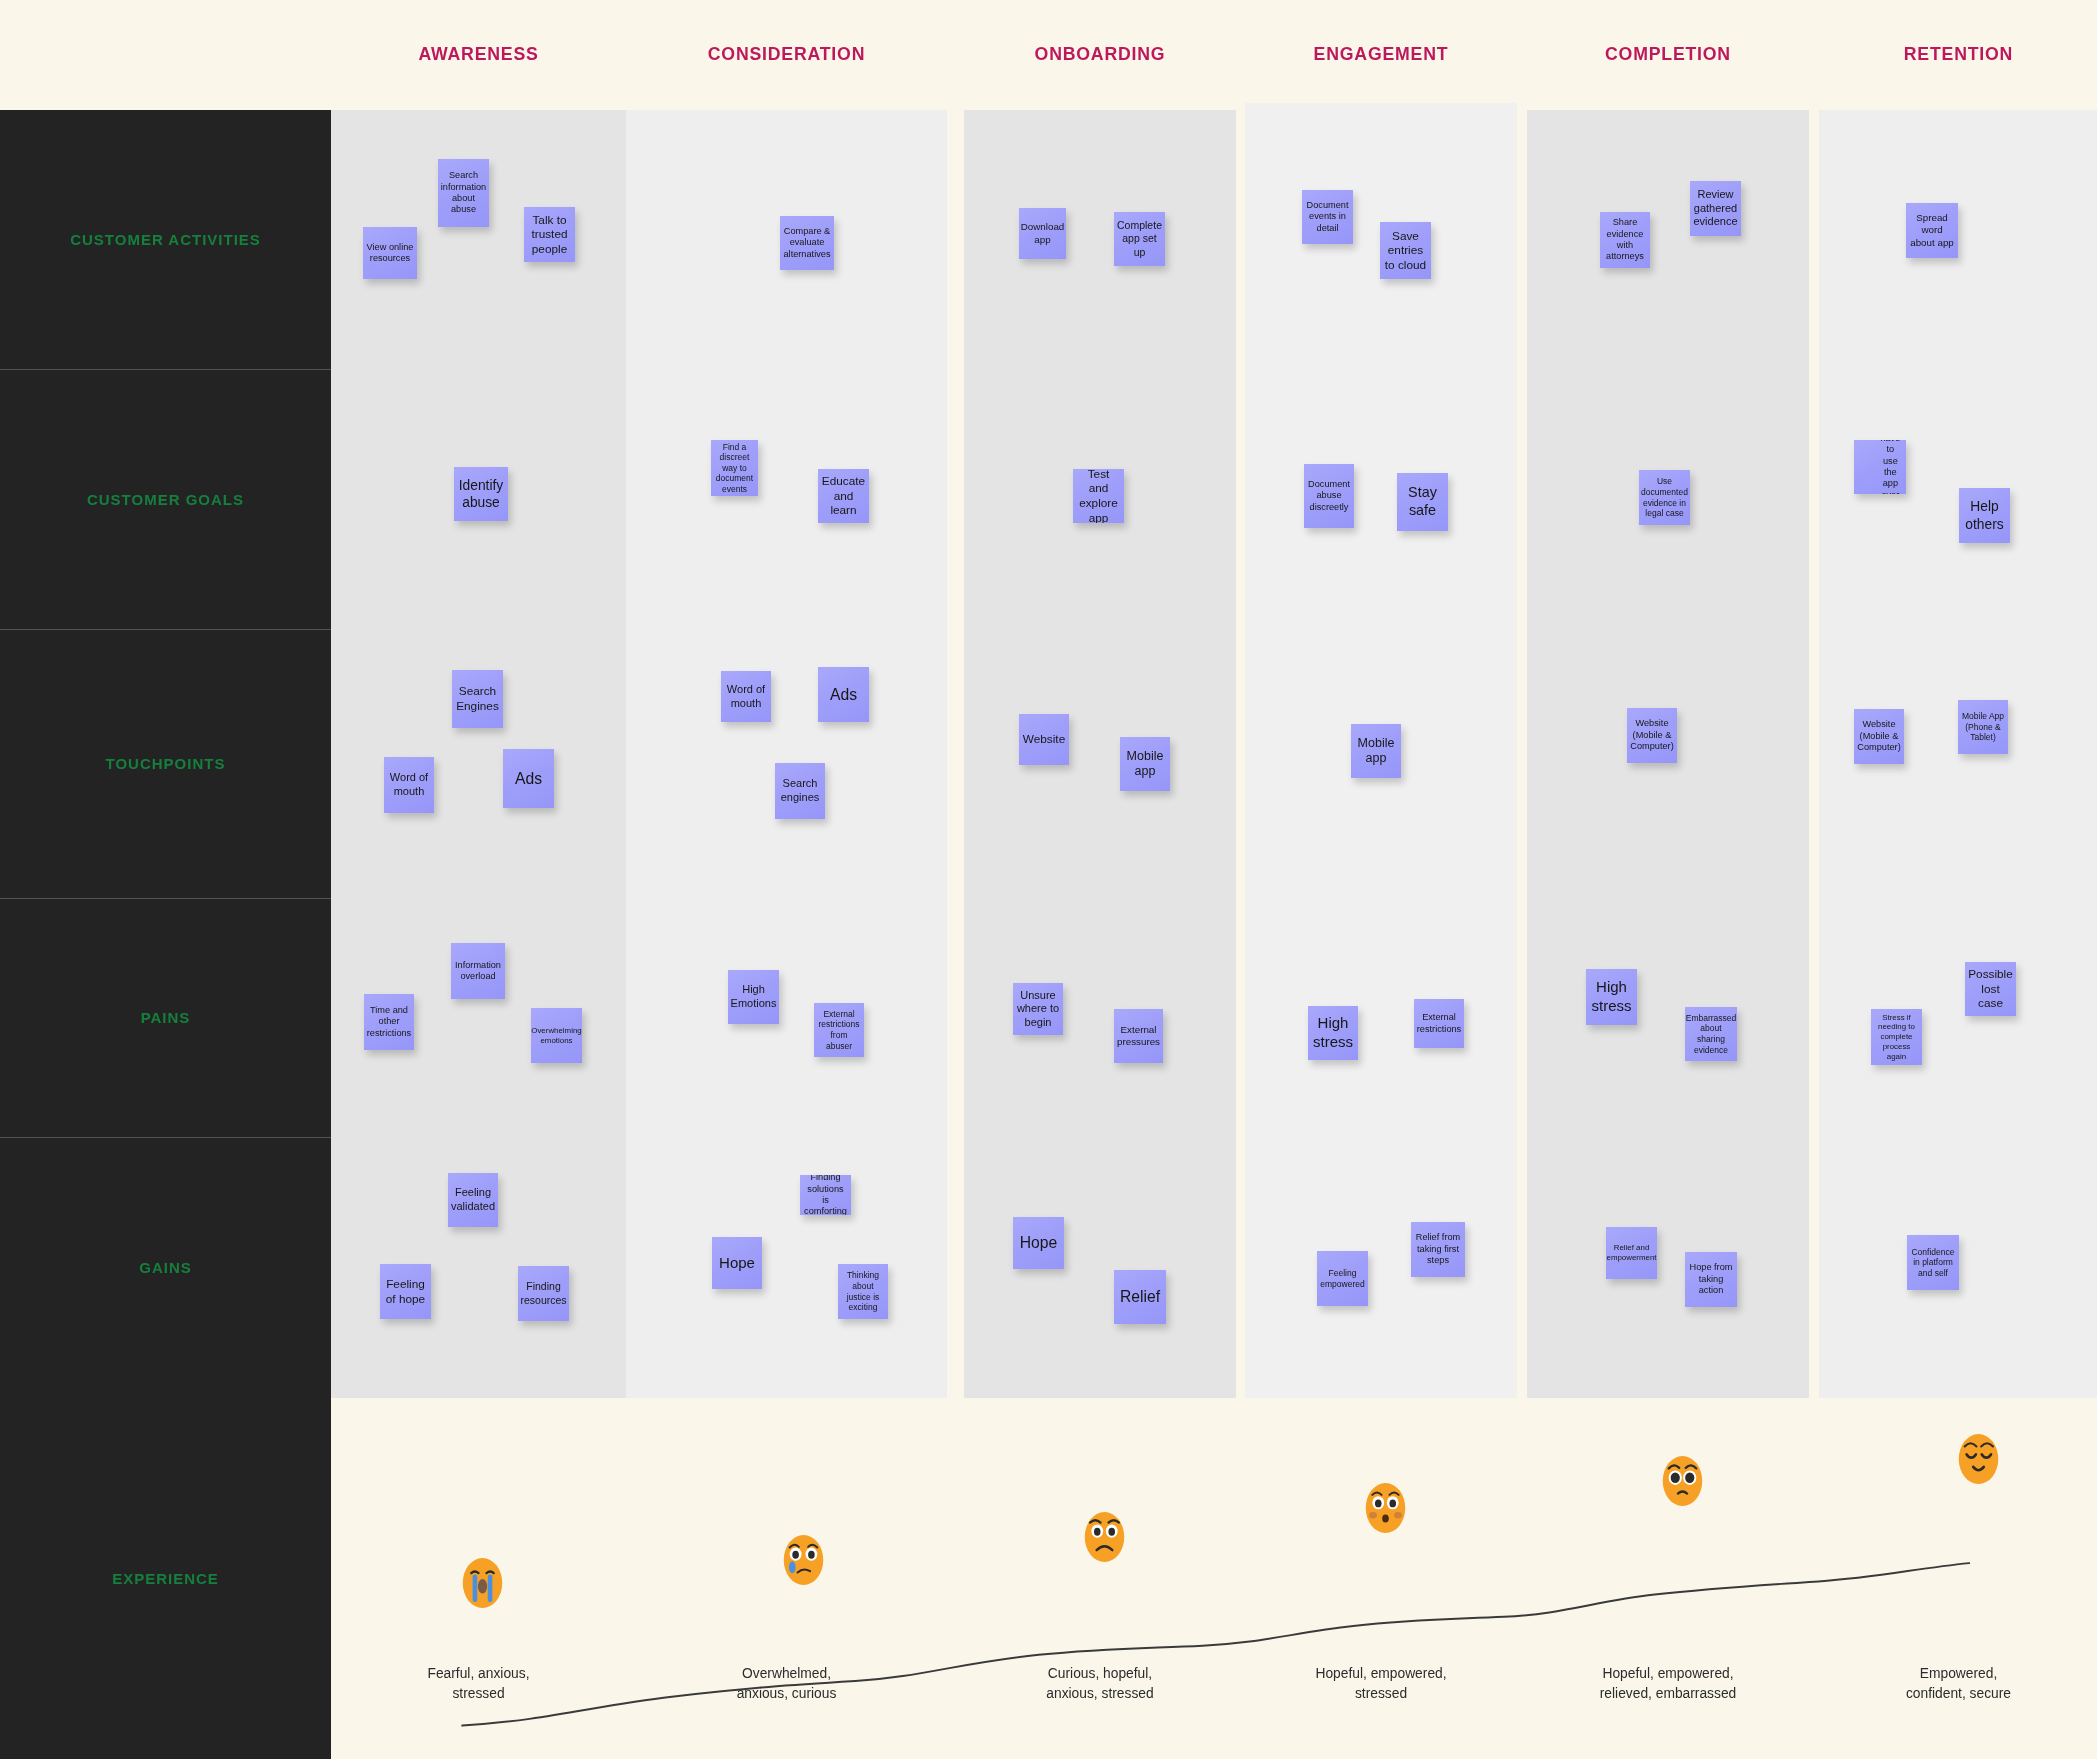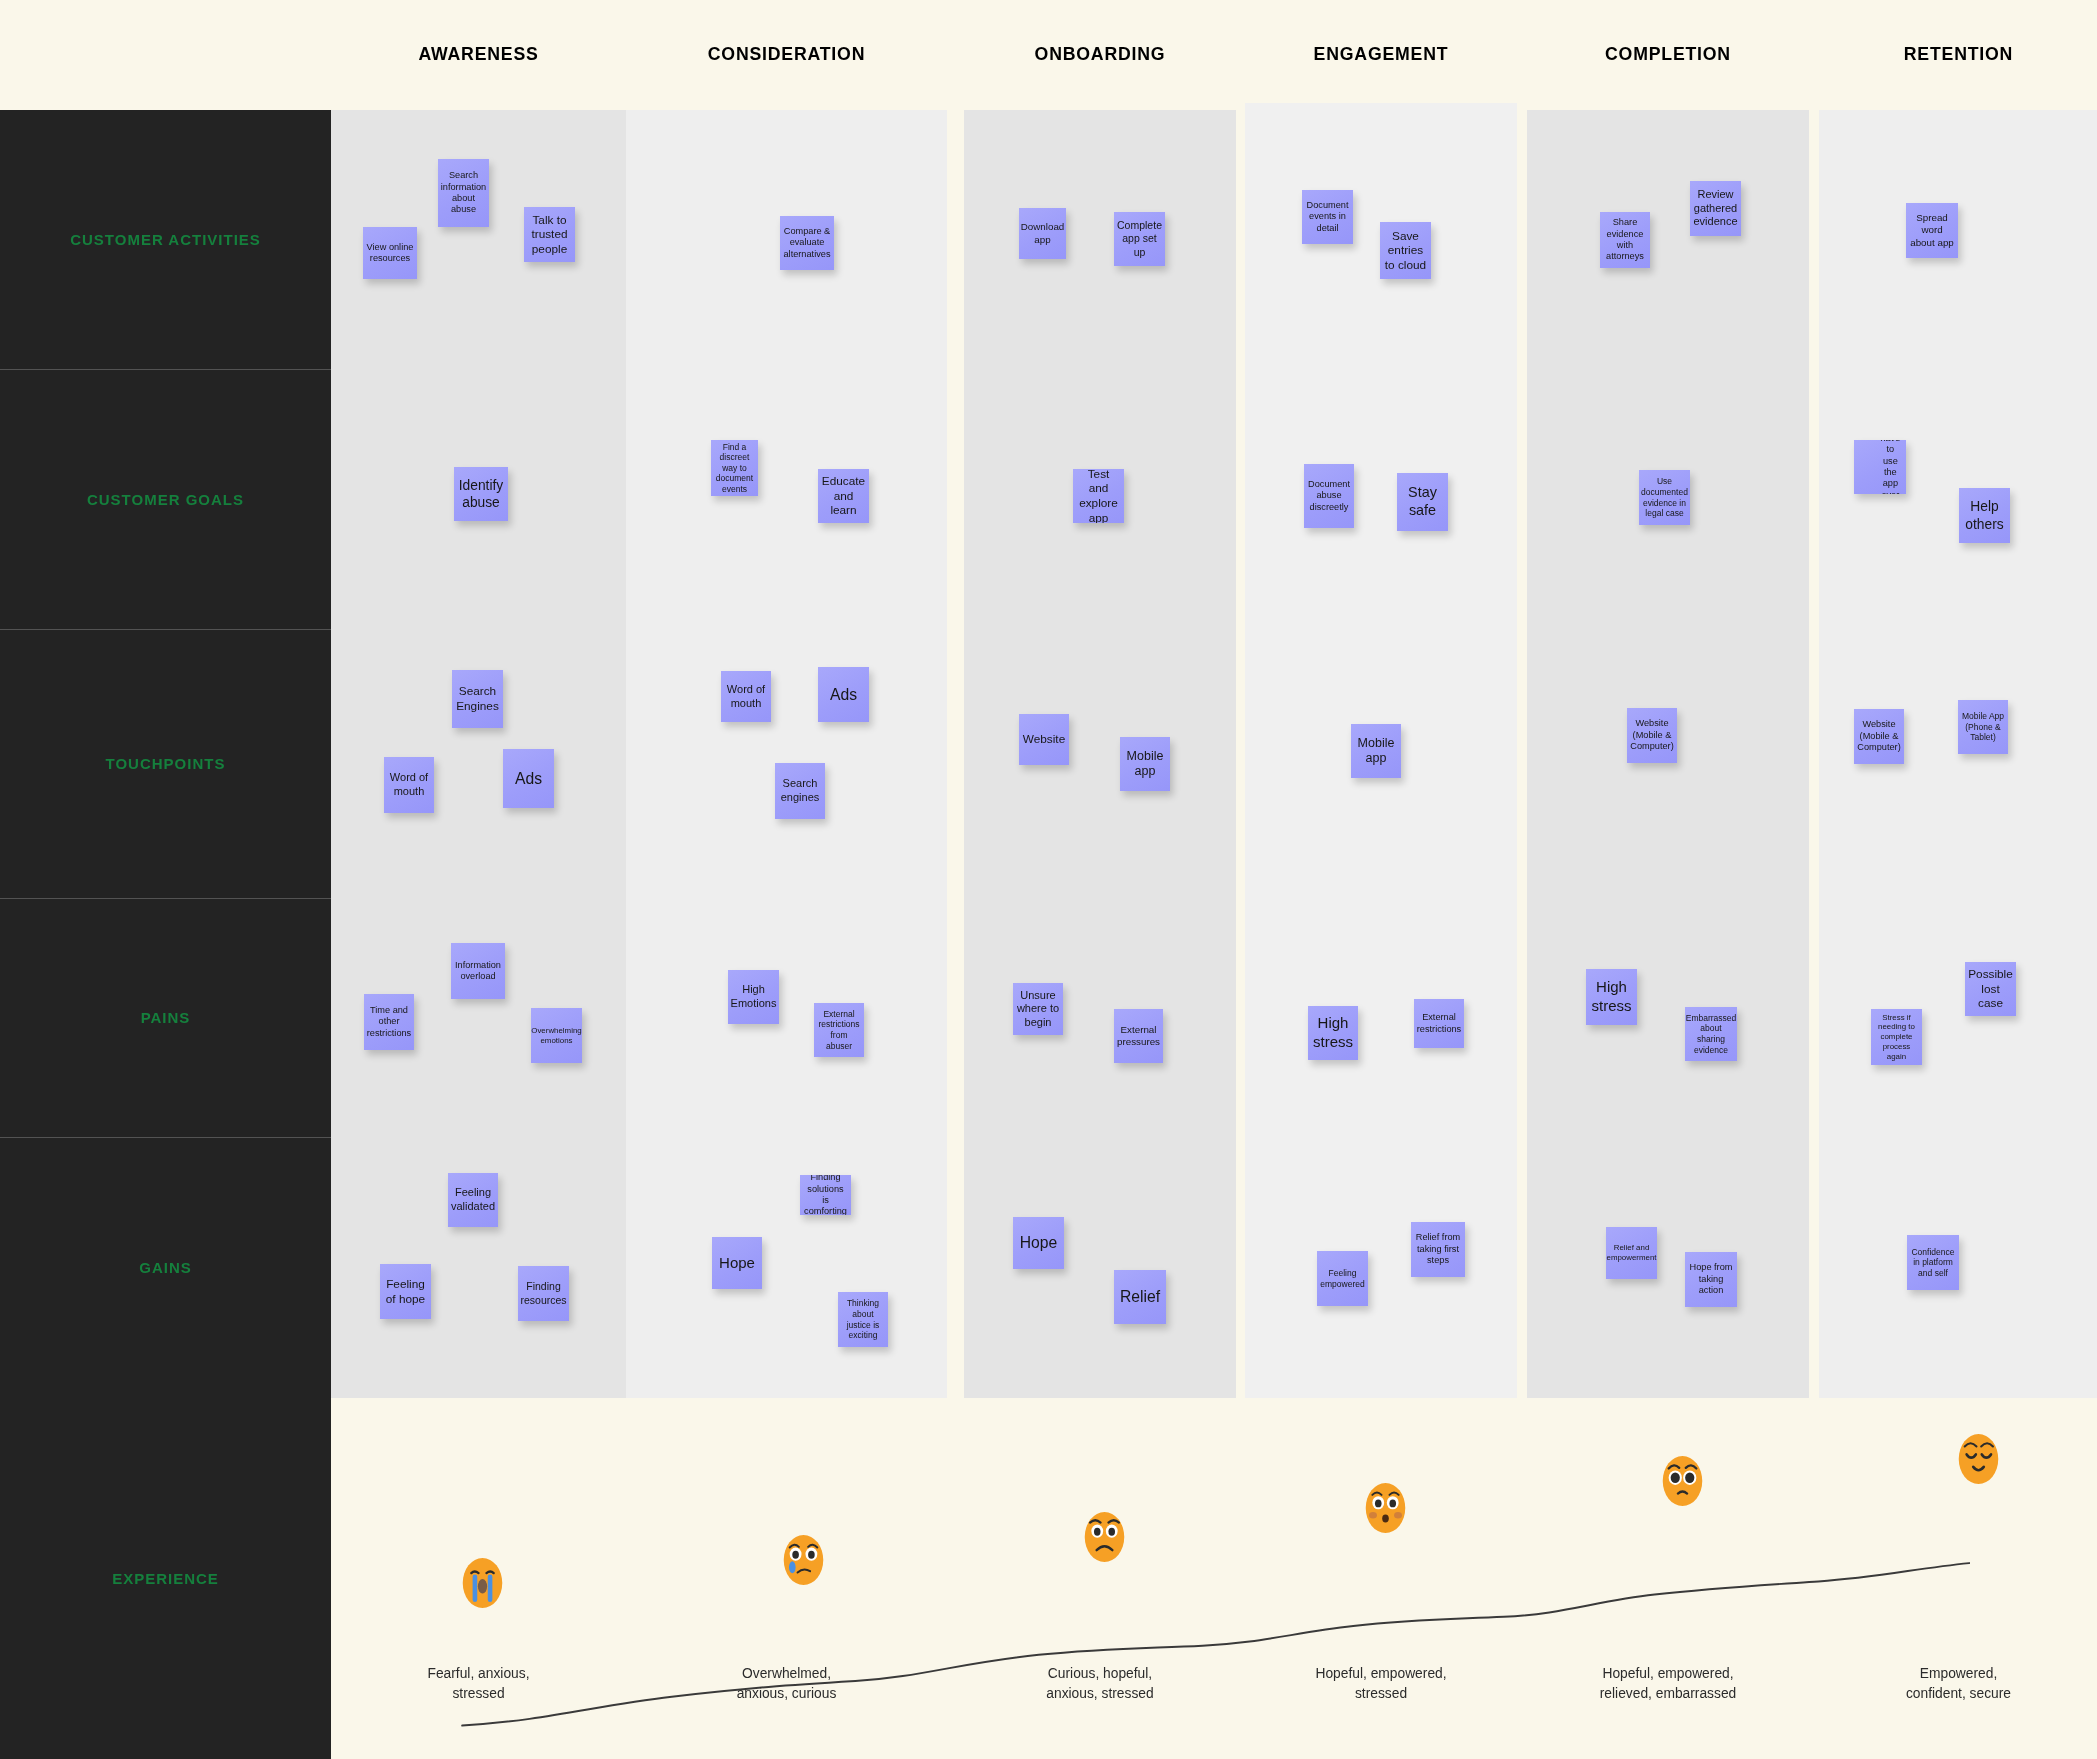--- a/index.html
+++ b/index.html
@@ -13,21 +13,21 @@
 
   
   #header-band {
     position: absolute; left: 0; top: 0; width: 2097px; height: 110px;
     background: #faf7ea;
   }
   .phase-head {
     position: absolute; top: 41px; height: 26px;
     display: flex; align-items: center; justify-content: center;
     font-size: 17.7px; font-weight: 700; letter-spacing: 0.8px;
-    color: #000000; text-transform: uppercase;
+    color: #be185d; text-transform: uppercase;
   }
 
   
   #sidebar {
     position: absolute; left: 0; top: 110px; width: 331px; height: 1649px;
     background: #232323;
   }
   .row-label {
     position: absolute; left: 0; width: 331px;
     display: flex; align-items: center; justify-content: center;
@@ -160,21 +160,21 @@
     <div class="sticky" style="left: 1414px; top: 999px; width: 50px; height: 49px; font-size: 9.2px;">External restrictions</div>
     <div class="sticky" style="left: 1586px; top: 969px; width: 51px; height: 56px; font-size: 15px;">High stress</div>
     <div class="sticky" style="left: 1685px; top: 1007px; width: 52px; height: 54px; font-size: 8.5px;">Embarrassed about sharing evidence</div>
     <div class="sticky" style="left: 1871px; top: 1009px; width: 51px; height: 56px; font-size: 7.9px;">Stress if needing to complete process again</div>
     <div class="sticky" style="left: 1965px; top: 962px; width: 51px; height: 54px; font-size: 11.8px;">Possible lost case</div>
     <div class="sticky" style="left: 448px; top: 1173px; width: 50px; height: 54px; font-size: 11px;">Feeling validated</div>
     <div class="sticky" style="left: 380px; top: 1264px; width: 51px; height: 55px; font-size: 11.8px;">Feeling of hope</div>
     <div class="sticky" style="left: 518px; top: 1266px; width: 51px; height: 55px; font-size: 10.5px;">Finding resources</div>
     <div class="sticky" style="left: 800px; top: 1175px; width: 51px; height: 40px; font-size: 9.2px;">Finding solutions is comforting</div>
     <div class="sticky" style="left: 712px; top: 1237px; width: 50px; height: 52px; font-size: 15px;">Hope</div>
-    <div class="sticky" style="left: 838px; top: 1264px; width: 50px; height: 55px; font-size: 8.5px; margin-top: 28px;">Thinking about justice is exciting</div>
+    <div class="sticky" style="left: 838px; top: 1264px; width: 50px; height: 55px; font-size: 8.5px;">Thinking about justice is exciting</div>
     <div class="sticky" style="left: 1013px; top: 1217px; width: 51px; height: 52px; font-size: 15.7px;">Hope</div>
     <div class="sticky" style="left: 1114px; top: 1270px; width: 52px; height: 54px; font-size: 15.7px;">Relief</div>
     <div class="sticky" style="left: 1317px; top: 1251px; width: 51px; height: 55px; font-size: 8.5px;">Feeling empowered</div>
     <div class="sticky" style="left: 1411px; top: 1222px; width: 54px; height: 55px; font-size: 9.2px;">Relief from taking first steps</div>
     <div class="sticky" style="left: 1606px; top: 1227px; width: 51px; height: 52px; font-size: 7.9px;">Relief and empowerment</div>
     <div class="sticky" style="left: 1685px; top: 1252px; width: 52px; height: 55px; font-size: 9.2px;">Hope from taking action</div>
     <div class="sticky" style="left: 1907px; top: 1235px; width: 52px; height: 55px; font-size: 8.5px;">Confidence in platform and self</div>
     <div class="exp-face" style="left: 458px; top: 1556px;"><svg width="49" height="54" viewBox="0 0 74 82">
         <ellipse cx="37" cy="41" rx="30" ry="38" fill="#f6a025"></ellipse>
         <path d="M 20 26 Q 25 21 31 26" stroke="#2b2b2b" stroke-width="3.5" fill="none" stroke-linecap="round"></path>

